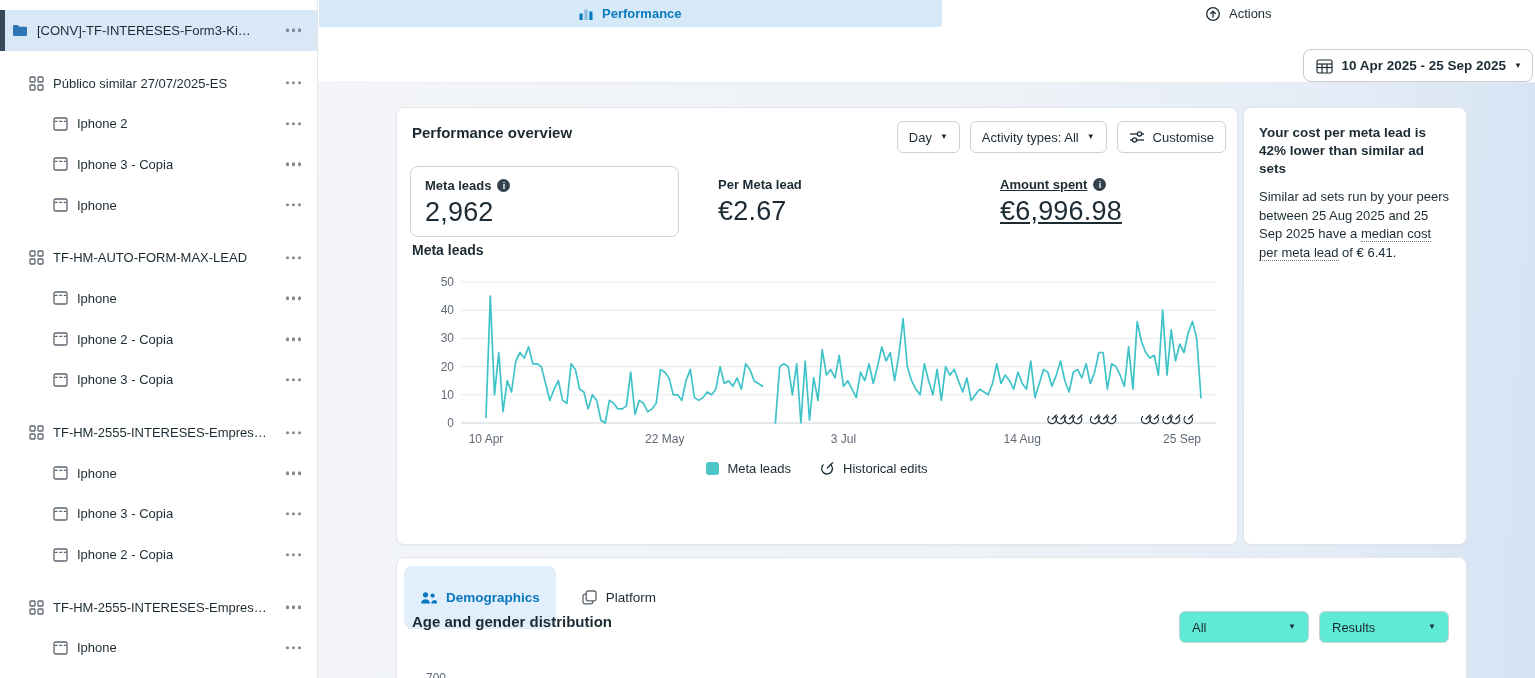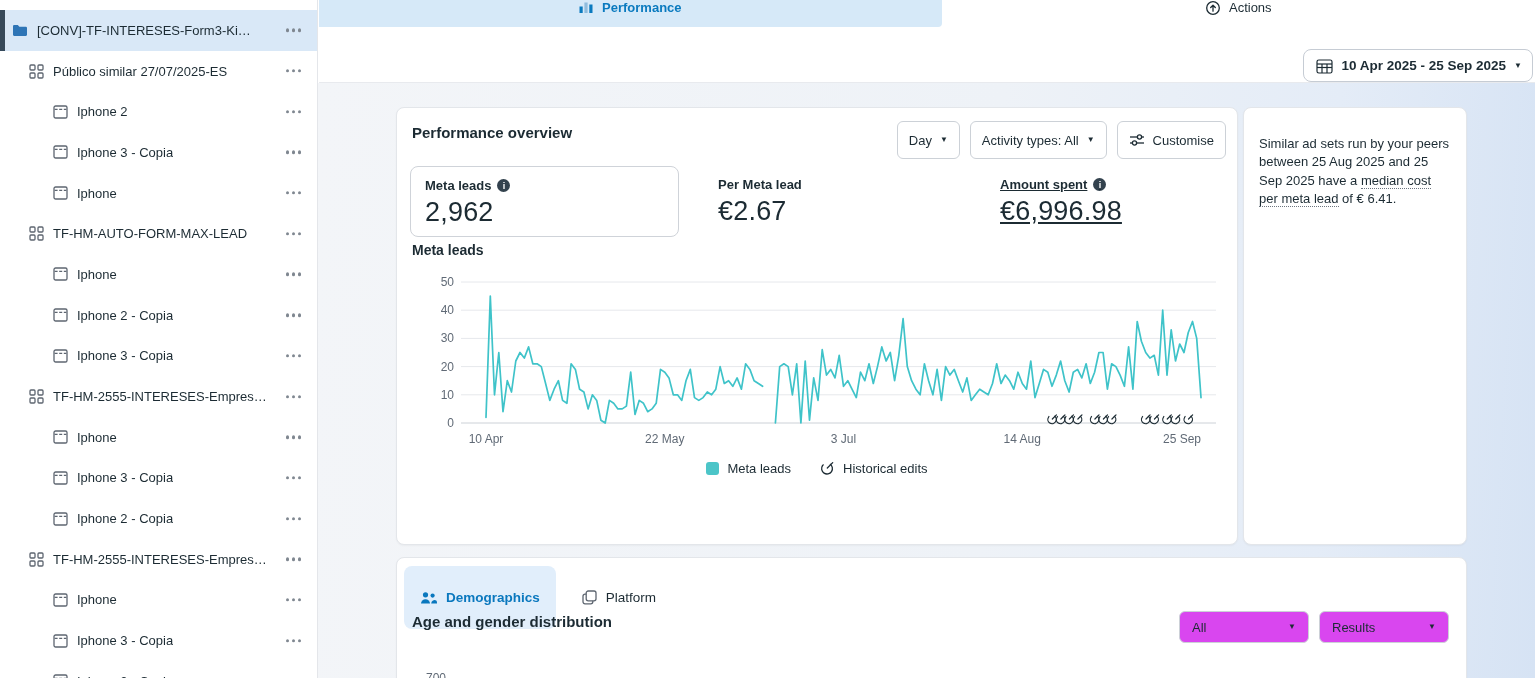--- a/index.html
+++ b/index.html
@@ -10,45 +10,45 @@
            border-right:1px solid #e4e6ea;box-sizing:border-box;overflow:hidden;}
   #sidebar-list{padding-top:10px;}
   .sb-row{position:relative;height:40.7px;display:flex;align-items:center;box-sizing:border-box;cursor:pointer;}
   .sb-row.selected{background:#d9e8f7;}
   .sb-row.selected::before{content:"";position:absolute;left:0;top:0;bottom:0;width:5px;background:#36495a;}
   .sb-icon{display:inline-flex;width:16px;justify-content:center;flex:none;}
   .sb-label{margin-left:9px;font-size:13px;color:#1c2b33;white-space:nowrap;overflow:hidden;
             text-overflow:ellipsis;max-width:215px;}
   .dots{position:absolute;right:16px;top:50%;transform:translateY(-50%);display:flex;gap:2.5px;cursor:pointer;}
   .dots i{width:3.4px;height:3.4px;border-radius:50%;background:#7f8790;display:block;}
-  .ind-campaign{padding-left:12px;} .ind-adset{padding-left:28px;} .ind-ad{padding-left:52px;}
+  .ind-campaign{padding-left:12px;} .ind-adset{padding-left:28px;margin-top:12px;} .ind-ad{padding-left:52px;}
   
   #topbar{position:absolute;left:319px;right:0;top:0;height:27px;display:flex;}
-  .tab{display:flex;align-items:flex-start;justify-content:center;gap:8px;font-size:13px;cursor:pointer;}
+  .tab{display:flex;align-items:center;justify-content:center;gap:8px;font-size:13px;cursor:pointer;}
   .tab-performance{width:51.2%;background:#d6e9f8;color:#0a7abf;font-weight:700;border-radius:0 0 4px 0;}
   .tab-actions{flex:1;background:#fff;color:#1c2b33;font-weight:400;}
   
   #toolbar{position:absolute;left:319px;right:0;top:27px;height:56px;background:#fff;
            border-bottom:1px solid #e8eaee;display:flex;align-items:flex-end;justify-content:flex-end;box-sizing:border-box;}
   #date-btn{display:flex;align-items:center;gap:8px;height:33px;padding:0 10px 0 12px;margin-right:2px;
             background:#fff;border:1px solid #c6ccd4;border-radius:8px;font-size:13.5px;font-weight:600;
             color:#1c2b33;cursor:pointer;font-family:inherit;}
   .caret{font-size:8px;line-height:1;color:#1c2b33;}
   
   #content{position:absolute;left:318px;right:0;top:83px;bottom:0;
            background:linear-gradient(93deg,#f3f5f8 0%,#eef2f7 55%,#e4ecf7 82%,#d6e3f4 100%);}
   .card{position:absolute;background:#fff;border:1px solid #e3e6ea;border-radius:8px;
         box-shadow:0 1px 2px rgba(0,0,0,.04);box-sizing:border-box;}
   #perf-card{left:78px;top:24px;width:842px;height:438px;}
   #insight-card{left:925px;top:24px;width:224px;height:438px;padding:16px 15px;}
   #breakdown-card{left:78px;top:474px;width:1071px;height:280px;}
   
   .card-title{position:absolute;left:15px;top:16px;font-size:15px;font-weight:700;margin:0;}
   .controls{position:absolute;right:11px;top:13px;display:flex;gap:10px;}
-  .btn{display:flex;align-items:center;gap:8px;height:32px;padding:18px 11px;background:#fff;
+  .btn{display:flex;align-items:center;gap:8px;height:32px;padding:12px 11px;background:#fff;
        border:1px solid #ccd1d7;border-radius:6px;font-size:13px;color:#1c2b33;cursor:pointer;font-family:inherit;}
   .metric{position:absolute;top:58px;padding:11px 14px;box-sizing:border-box;cursor:pointer;}
   .metric.boxed{left:13px;width:269px;height:71px;border:1px solid #cfd3d9;border-radius:8px;}
   .m-label{display:flex;align-items:center;gap:6px;font-size:13px;font-weight:700;}
   .m-value{margin-top:4px;font-size:27px;font-weight:400;letter-spacing:.2px;}
   .info{width:13px;height:13px;border-radius:50%;background:#33424e;color:#fff;font-size:9px;font-weight:700;
         display:inline-flex;align-items:center;justify-content:center;font-style:normal;}
   #metric-2{left:307px;} #metric-3{left:589px;text-decoration:underline;}
   .chart-label{position:absolute;left:15px;top:134px;font-size:14px;font-weight:700;}
   #chart{position:absolute;left:0;top:152px;width:842px;height:186px;}
@@ -60,21 +60,21 @@
   #insight-title{margin:0;font-size:13.5px;font-weight:700;line-height:1.32;}
   #insight-body{margin:11px 0 0;font-size:13px;line-height:1.42;}
   .dotted{border-bottom:1px dotted #6c757f;cursor:pointer;}
   
   .bd-tabs{position:absolute;left:7px;top:8px;display:flex;align-items:center;gap:10px;}
   .bd-tab{display:flex;align-items:center;gap:9px;padding:24px 16px;border-radius:8px;font-size:13.5px;cursor:pointer;}
   .bd-tab.selected{background:#e1eefb;color:#0a78be;font-weight:700;}
   .bd-title{position:absolute;left:15px;top:55px;font-size:15px;font-weight:700;margin:0;}
   .bd-filters{position:absolute;right:17px;top:53px;display:flex;gap:10px;}
   .dd{width:130px;height:32px;display:flex;align-items:center;justify-content:space-between;padding:0 12px;
-      background:#d946ef;border:1px solid #ccd1d7;border-radius:6px;font-size:13px;color:#1c2b33;cursor:pointer;font-family:inherit;}
+      background:#5eead4;border:1px solid #ccd1d7;border-radius:6px;font-size:13px;color:#1c2b33;cursor:pointer;font-family:inherit;}
   .partial-axis{position:absolute;left:29px;top:113px;font-size:12px;color:#606a76;}
   svg{display:block;}
 </style>
 </head>
 <body>
 <div id="app">
 
   <aside id="sidebar">
     <div id="sidebar-list">
         <div class="sb-row ind-campaign selected">
@@ -478,20 +478,21 @@
           <svg width="16" height="16" viewBox="0 0 16 16" fill="none" stroke="#1c2b33" stroke-width="1.3">
             <circle cx="8" cy="8.6" r="5.4" stroke-dasharray="26.5 7.4" transform="rotate(-57 8 8.6)"></circle>
             <line x1="13.7" y1="2.6" x2="8.3" y2="8" stroke-linecap="round"></line>
           </svg>
           <span>Historical edits</span>
         </span>
       </div>
     </section>
 
     <aside class="card" id="insight-card">
+      <h3 id="insight-title">Your cost per meta lead is 42% lower than similar ad sets</h3>
       <p id="insight-body"><span>Similar ad sets run by your peers between 25 Aug 2025 and 25 Sep 2025 have a </span><span class="dotted">median cost per meta lead</span><span> of € 6.41.</span></p>
     </aside>
 
     <section class="card" id="breakdown-card">
       <div class="bd-tabs">
         <div class="bd-tab selected">
           <svg width="17" height="14" viewBox="0 0 17 14" fill="#0a78be">
             <circle cx="5.5" cy="3.8" r="2.6"></circle>
             <path d="M1 12.6 a4.5 4.3 0 0 1 9 0 z"></path>
             <circle cx="12.6" cy="4.6" r="2.1"></circle>

